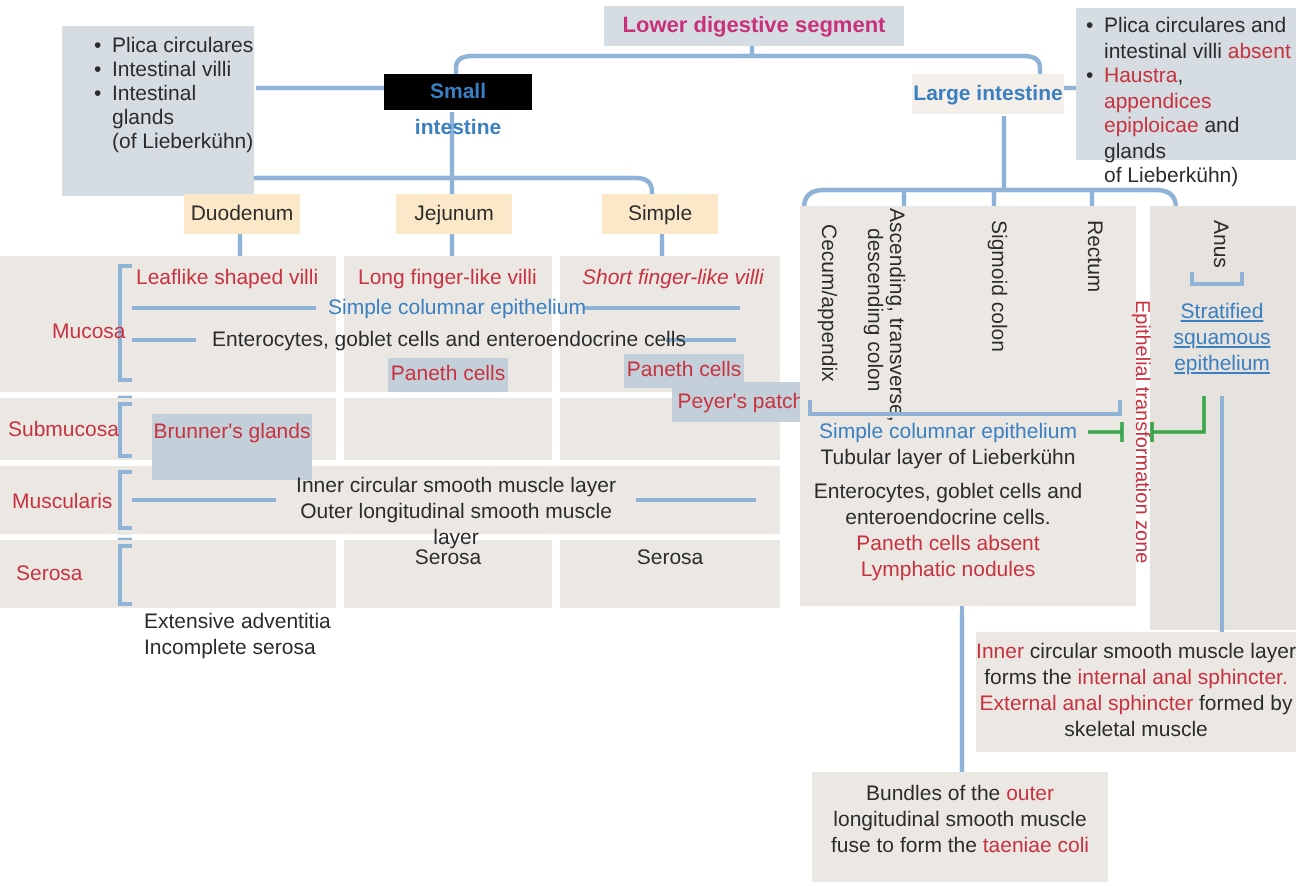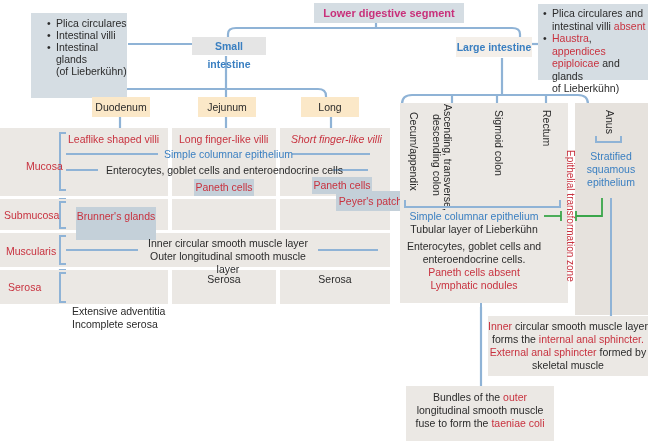--- a/index.html
+++ b/index.html
@@ -65,46 +65,46 @@
     <path d="M481 307 L481 386"></path>
   </g>
   <g stroke="#3aa64a" stroke-width="1.8" fill="none">
     <path d="M545 216 L566 216"></path>
     <path d="M566 211 L566 221"></path>
     <path d="M577 211 L577 221"></path>
     <path d="M577 216 L602 216 L602 200"></path>
   </g>
 </svg>
 
-<div class="abs bluegrey c" style="left:302px;top:3px;width:150px;height:20px;line-height:20px;font-weight:bold;color:#c8307a;font-size:11px;margin-left:12px;"><span>Lower digestive segment</span></div>
+<div class="abs bluegrey c" style="left:302px;top:3px;width:150px;height:20px;line-height:20px;font-weight:bold;color:#c8307a;font-size:11px;"><span>Lower digestive segment</span></div>
 
 <div class="abs bluegrey" style="left:31px;top:13px;width:96px;height:85px;padding-top:4px;box-sizing:border-box;padding-left:14px;">
   <ul class="bullet">
     <li>Plica circulares</li>
     <li>Intestinal villi</li>
     <li>Intestinal glands</li>
   </ul>
   <div style="padding-left:11px;line-height:12px;">(of Lieberkühn)</div>
 </div>
 
-<div class="abs blue" style="left:192px;top:37px;width:74px;height:18px;line-height:18px;background:#e5e5e5;font-weight:bold;text-align:center;">Small intestine</div>
+<div class="abs blue" style="left:192px;top:37px;width:74px;height:18px;line-height:18px;background:#000000;font-weight:bold;text-align:center;">Small intestine</div>
 
 <div class="abs blue" style="left:456px;top:37px;width:76px;height:20px;line-height:20px;background:#f4efe9;font-weight:bold;text-align:center;">Large intestine</div>
 
 <div class="abs bluegrey" style="left:538px;top:4px;width:110px;height:76px;padding:3px 0 0 14px;box-sizing:border-box;line-height:12.5px;">
   <div style="position:relative;"><span style="position:absolute;left:-9px;">•</span><span>Plica circulares and</span></div>
   <div><span>intestinal villi </span><span class="red">absent</span></div>
   <div style="position:relative;"><span style="position:absolute;left:-9px;">•</span><span class="red">Haustra</span><span>, </span><span class="red">appendices</span></div>
   <div><span class="red">epiploicae</span><span> and glands</span></div>
   <div>of Lieberkühn)</div>
 </div>
 
 <div class="abs tan c" style="left:92px;top:97px;width:58px;height:20px;line-height:20px;text-align:center;">Duodenum</div>
 <div class="abs tan c" style="left:198px;top:97px;width:58px;height:20px;line-height:20px;">Jejunum</div>
-<div class="abs tan c" style="left:301px;top:97px;width:58px;height:20px;line-height:20px;">Long</div>
+<div class="abs tan c" style="left:301px;top:97px;width:58px;height:20px;line-height:20px;">Simple</div>
 
 <div class="abs grey" style="left:0;top:128px;width:168px;height:68px;"></div>
 <div class="abs grey" style="left:172px;top:128px;width:104px;height:68px;"></div>
 <div class="abs grey" style="left:280px;top:128px;width:110px;height:68px;"></div>
 <div class="abs grey" style="left:0;top:199px;width:168px;height:31px;"></div>
 <div class="abs grey" style="left:172px;top:199px;width:104px;height:31px;"></div>
 <div class="abs grey" style="left:280px;top:199px;width:110px;height:31px;"></div>
 <div class="abs grey" style="left:0;top:233px;width:390px;height:34px;"></div>
 <div class="abs grey" style="left:0;top:270px;width:168px;height:34px;"></div>
 <div class="abs grey" style="left:172px;top:270px;width:104px;height:34px;"></div>
@@ -179,21 +179,21 @@
     <path d="M481 303 L481 386"></path>
   </g>
   <g stroke="#3aa64a" stroke-width="1.8" fill="none">
     <path d="M544 216 L561 216"></path>
     <path d="M561 211 L561 221"></path>
     <path d="M576 211 L576 221"></path>
     <path d="M576 216 L602 216 L602 198"></path>
   </g>
 </svg>
 
-<div class="abs blue c" style="left:580px;top:150px;width:62px;line-height:13px;">
+<div class="abs blue c" style="left:580px;top:150px;width:62px;line-height:13px;text-decoration:underline;">
   <div>Stratified</div>
   <div>squamous</div>
   <div>epithelium</div>
 </div>
 
 <div class="abs c" style="left:400px;top:210px;width:148px;line-height:13px;">
   <div class="blue">Simple columnar epithelium</div>
   <div>Tubular layer of Lieberkühn</div>
   <div style="margin-top:4px;">Enterocytes, goblet cells and</div>
   <div>enteroendocrine cells.</div>

